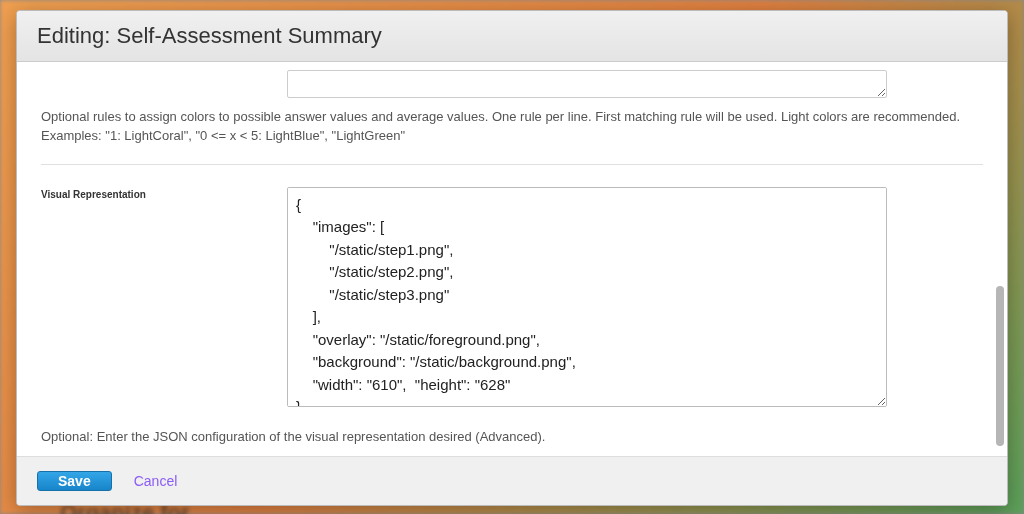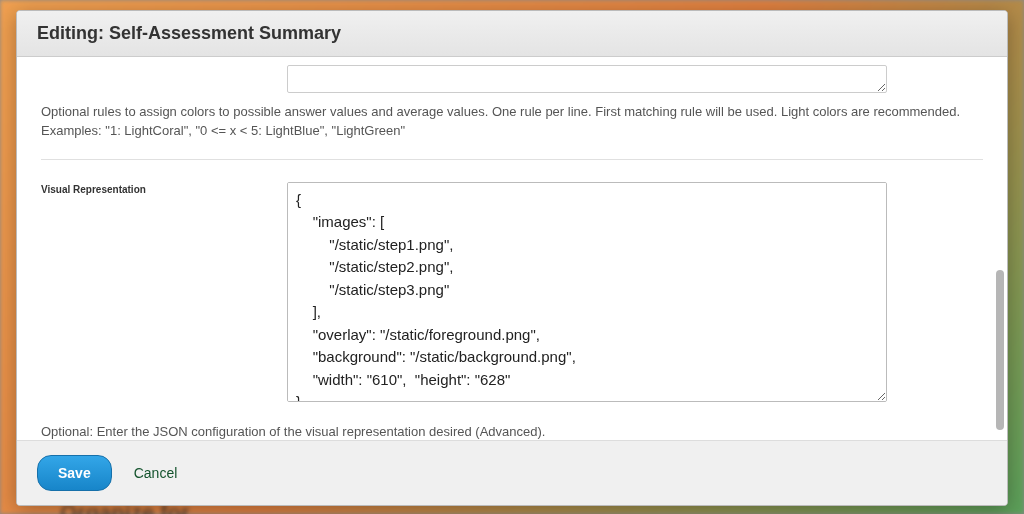--- a/index.html
+++ b/index.html
@@ -42,22 +42,22 @@
       display: flex;
       flex-direction: column;
       overflow: hidden;
     }
     .modal-header {
       background: linear-gradient(#f0f0f0, #e4e4e4);
       border-bottom: 1px solid #ccc;
       padding: 12px 20px;
     }
     .modal-header h2 {
-      font-size: 18px;
-      font-weight: 700;
+      font-size: 22px;
+      font-weight: 400;
       color: #333;
     }
     .modal-body {
       flex: 1;
       overflow-y: auto;
       padding: 0 24px;
       position: relative;
     }
     .custom-scrollbar {
       position: absolute;
@@ -142,28 +142,28 @@
       border-top: 1px solid #ddd;
       padding: 14px 20px;
       display: flex;
       align-items: center;
       gap: 22px;
     }
     .btn-save {
       background: linear-gradient(#33a6e8, #1785c9);
       color: #fff;
       border: 1px solid #1670aa;
-      border-radius: 14px;
-      padding: 9px 20px;
+      border-radius: 3px;
+      padding: 1px 20px;
       font-size: 14px;
       font-weight: 600;
       cursor: pointer;
     }
     .btn-cancel {
-      color: #14532d;
+      color: #8b5cf6;
       font-size: 14px;
       cursor: pointer;
       text-decoration: none;
     }
   </style>
 </head>
 <body>
 
 <div class="backdrop">
   <div class="backdrop-text t2">Organize for</div>

